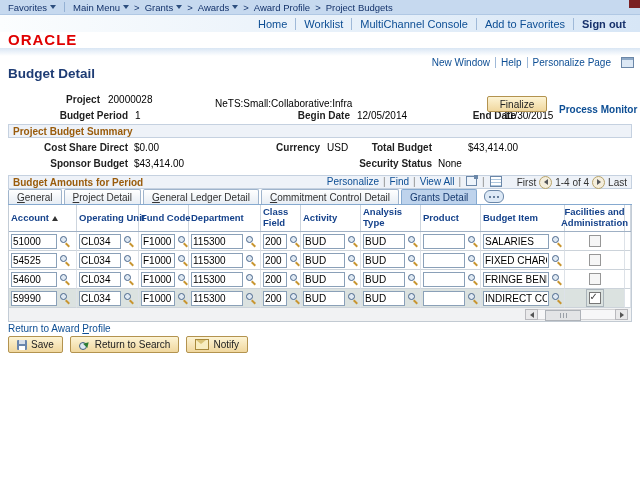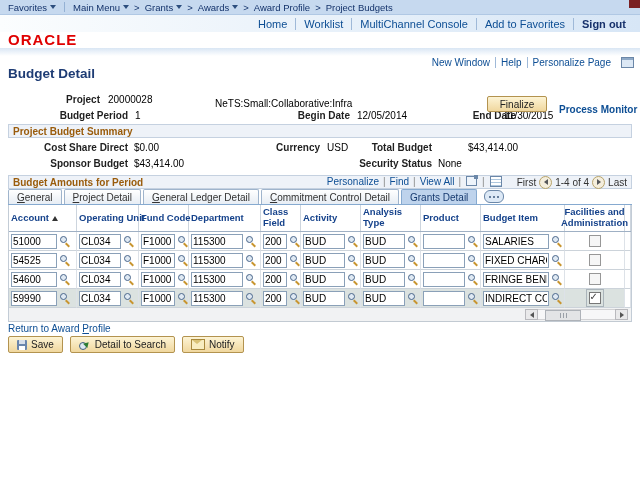--- a/index.html
+++ b/index.html
@@ -485,19 +485,19 @@
 
 <a class="return-link">Return to Award <u>P</u>rofile</a>
 
 <div class="btn-row">
   <button class="ps-btn">
     <span class="icon-floppy"></span>
     <span>Save</span>
   </button>
   <button class="ps-btn">
     <span class="icon-searchback"></span>
-    <span>Detail to Search</span>
+    <span>Return to Search</span>
   </button>
   <button class="ps-btn">
     <span class="icon-envelope"></span>
     <span>Notify</span>
   </button>
 </div>
 
 </body></html>

